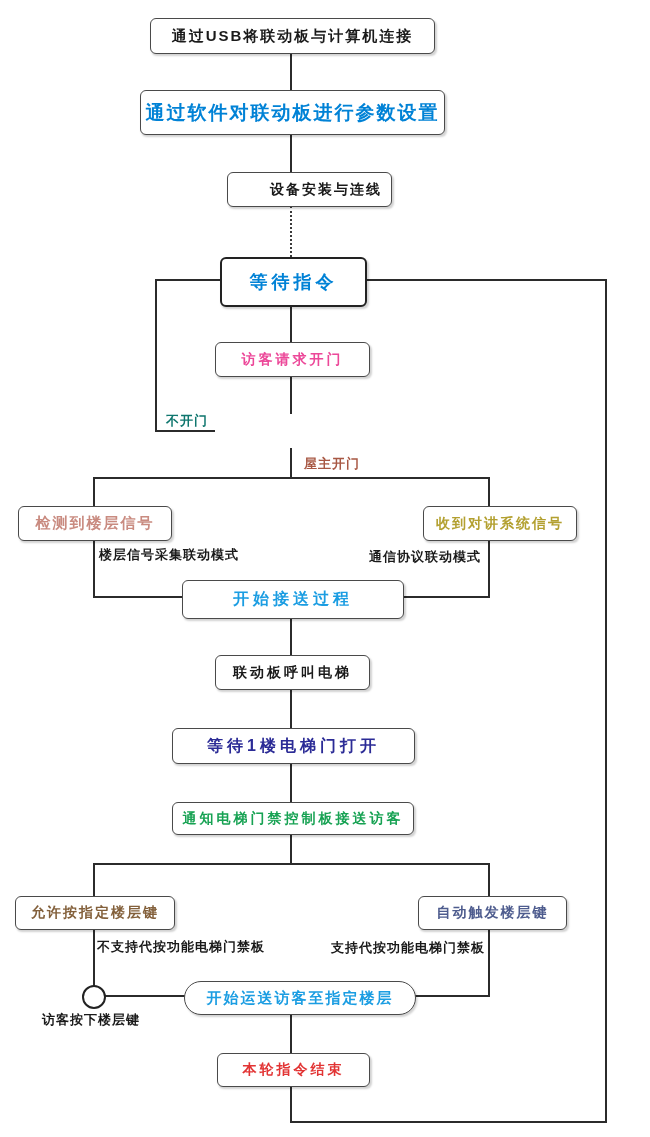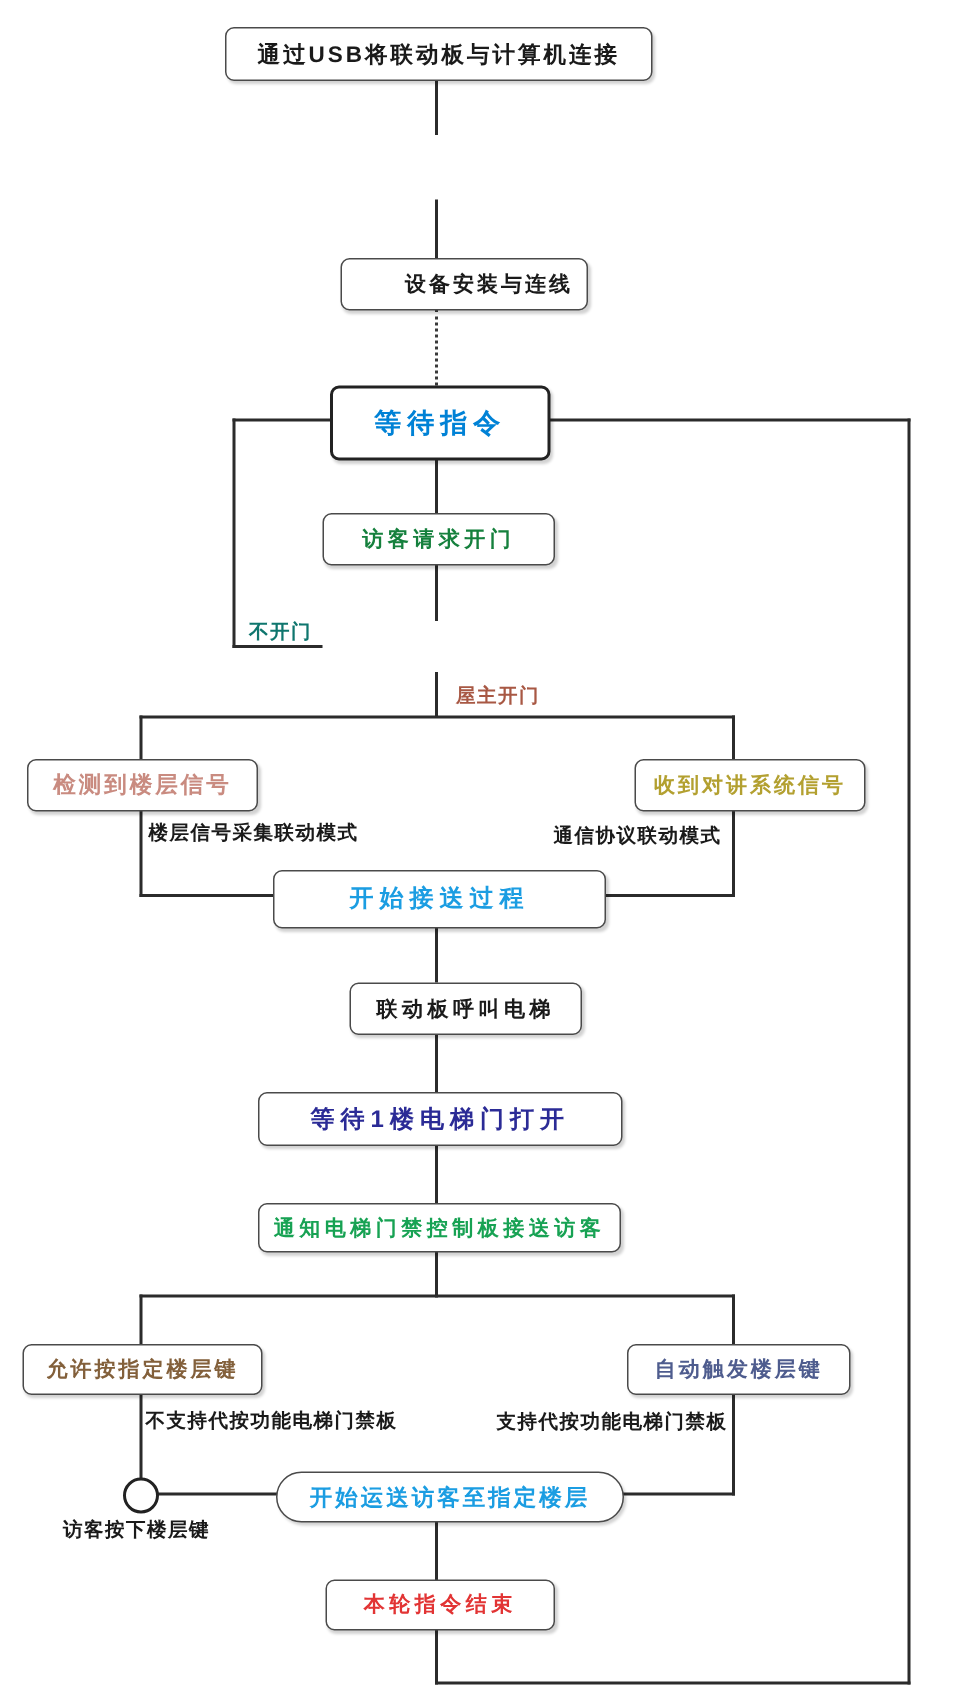--- a/index.html
+++ b/index.html
@@ -80,35 +80,36 @@
   <div class="hline" style="left:362px;top:279px;width:245px;"></div>
 
   <div class="hline" style="left:155px;top:279px;width:65px;"></div>
   <div class="vline" style="left:155px;top:279px;height:153px;"></div>
   <div class="hline" style="left:155px;top:430px;width:60px;"></div>
 
   <div class="circle-node" style="left:82px;top:985px;"></div>
 
   <div class="node" style="left: 150px; top: 18px; width: 283px; height: 34px; font-size: 15px; letter-spacing: 2px; color: rgb(26, 26, 26);">通过USB将联动板与计算机连接</div>
 
+  <div class="node" style="left: 140px; top: 90px; width: 303px; height: 43px; font-size: 19px; letter-spacing: 2px; color: rgb(0, 130, 214);">通过软件对联动板进行参数设置</div>
 
   <div class="node" style="left: 227px; top: 172px; width: 130px; height: 33px; font-size: 14px; letter-spacing: 2px; color: rgb(26, 26, 26); padding-left: 33px;">设备安装与连线</div>
 
   <div class="node bold-border" style="left: 220px; top: 257px; width: 143px; height: 46px; font-size: 18px; letter-spacing: 4px; color: rgb(0, 130, 214);">等待指令</div>
 
-  <div class="node" style="left: 215px; top: 342px; width: 153px; height: 33px; font-size: 14px; letter-spacing: 3px; color: #15803d;">访客请求开门</div>
+  <div class="node" style="left: 215px; top: 342px; width: 153px; height: 33px; font-size: 14px; letter-spacing: 3px; color: #ec4899;">访客请求开门</div>
 
 
   <div class="node" style="left: 18px; top: 506px; width: 152px; height: 33px; font-size: 15px; letter-spacing: 2px; color: rgb(201, 139, 128);">检测到楼层信号</div>
 
   <div class="node" style="left: 423px; top: 506px; width: 152px; height: 33px; font-size: 14px; letter-spacing: 2px; color: rgb(179, 160, 48);">收到对讲系统信号</div>
 
   <div class="node" style="left: 182px; top: 580px; width: 220px; height: 37px; font-size: 16px; letter-spacing: 4px; color: rgb(27, 157, 226);">开始接送过程</div>
 
-  <div class="node" style="left: 215px; top: 655px; width: 153px; height: 33px; font-size: 14px; letter-spacing: 3px; color: rgb(26, 26, 26); margin-left: 18px;">联动板呼叫电梯</div>
+  <div class="node" style="left: 215px; top: 655px; width: 153px; height: 33px; font-size: 14px; letter-spacing: 3px; color: rgb(26, 26, 26);">联动板呼叫电梯</div>
 
   <div class="node" style="left: 172px; top: 728px; width: 241px; height: 34px; font-size: 16px; letter-spacing: 4px; color: rgb(43, 43, 150);">等待1楼电梯门打开</div>
 
   <div class="node" style="left: 172px; top: 802px; width: 240px; height: 31px; font-size: 14px; letter-spacing: 3px; color: rgb(23, 162, 83);">通知电梯门禁控制板接送访客</div>
 
   <div class="node" style="left: 15px; top: 896px; width: 158px; height: 32px; font-size: 14px; letter-spacing: 2px; color: rgb(131, 96, 59);">允许按指定楼层键</div>
 
   <div class="node" style="left: 418px; top: 896px; width: 147px; height: 32px; font-size: 14px; letter-spacing: 2px; color: rgb(78, 92, 142);">自动触发楼层键</div>
 
   <div class="node" style="left: 184px; top: 981px; width: 230px; height: 32px; font-size: 15px; letter-spacing: 2px; color: rgb(27, 157, 226); border-radius: 17px;">开始运送访客至指定楼层</div>

